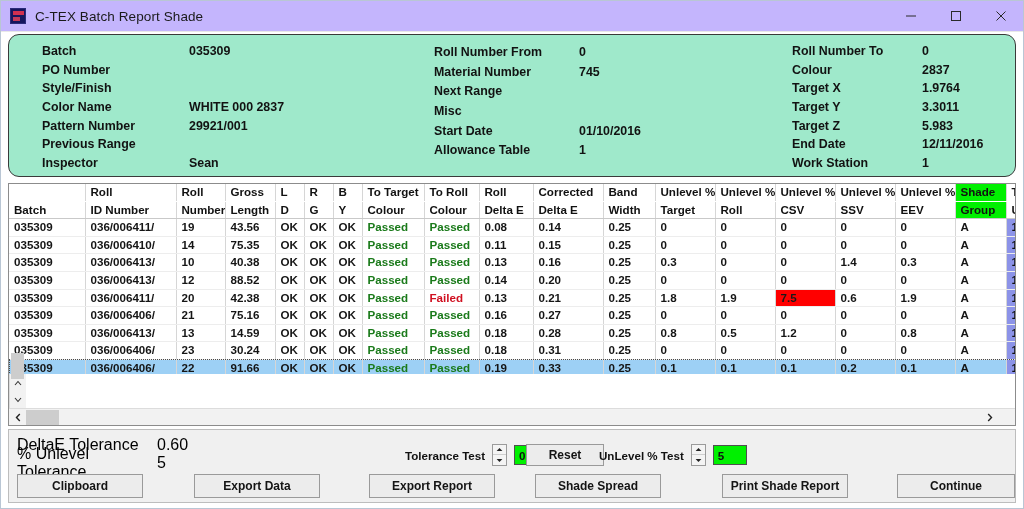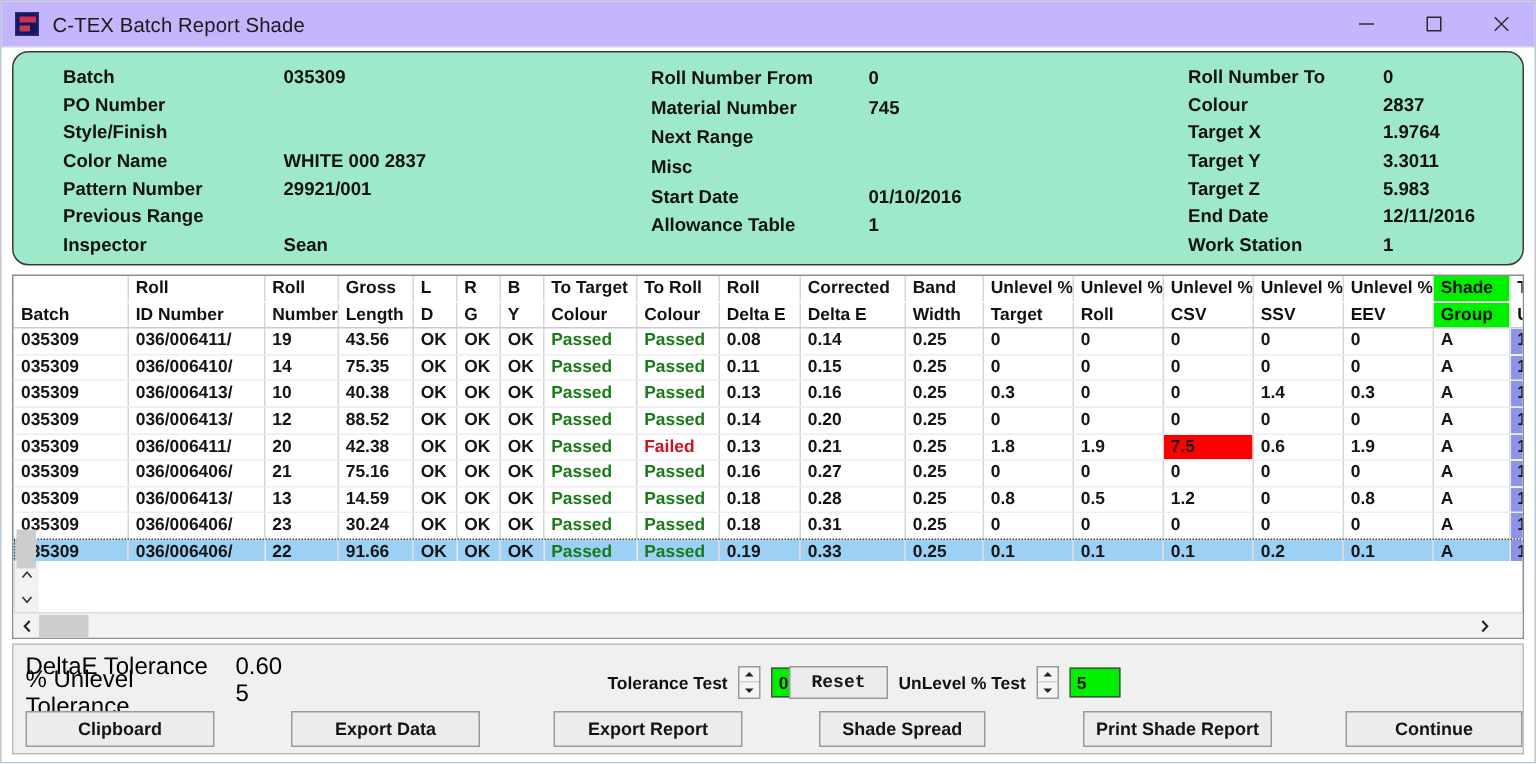--- a/index.html
+++ b/index.html
@@ -241,21 +241,21 @@
     font-size: 11.6px; font-weight: bold; color: #101010;
   }
   .btn {
     border: 1px solid #9a9a9a;
     background: #ececec;
     height: 22px;
     display: flex; align-items: center; justify-content: center;
     font-size: 12px; font-weight: bold; color: #141414;
     position: absolute;
   }
-  .btn.reset { left: 517px; top: 14px; width: 66px; height: 22px; font-family: Liberation Mono, monospace; }
+  .btn.reset { left: 517px; top: 14px; width: 78px; height: 22px; }
   .btnrow-btn { top: 44px; height: 24px; }
 </style>
 </head>
 <body>
 
 <div id="app">
 
   <div class="titlebar">
     <div class="app-icon"></div>
     <div class="title-text">C-TEX Batch Report Shade</div>
@@ -706,19 +706,19 @@
             </svg>
         </div>
       </div>
       <div class="greenfield">5</div>
     </div>
 
     <div id="action-buttons">
         <div class="btn btnrow-btn" style="left: 8px; width: 126px;">Clipboard</div>
         <div class="btn btnrow-btn" style="left: 185px; width: 126px;">Export Data</div>
         <div class="btn btnrow-btn" style="left: 360px; width: 126px;">Export Report</div>
-        <div class="btn btnrow-btn" style="left: 537px; width: 111px;">Shade Spread</div>
+        <div class="btn btnrow-btn" style="left: 526px; width: 126px;">Shade Spread</div>
         <div class="btn btnrow-btn" style="left: 713px; width: 126px;">Print Shade Report</div>
         <div class="btn btnrow-btn" style="left: 888px; width: 118px;">Continue</div>
       </div>
   </div>
 
 </div>
 
 </body></html>

